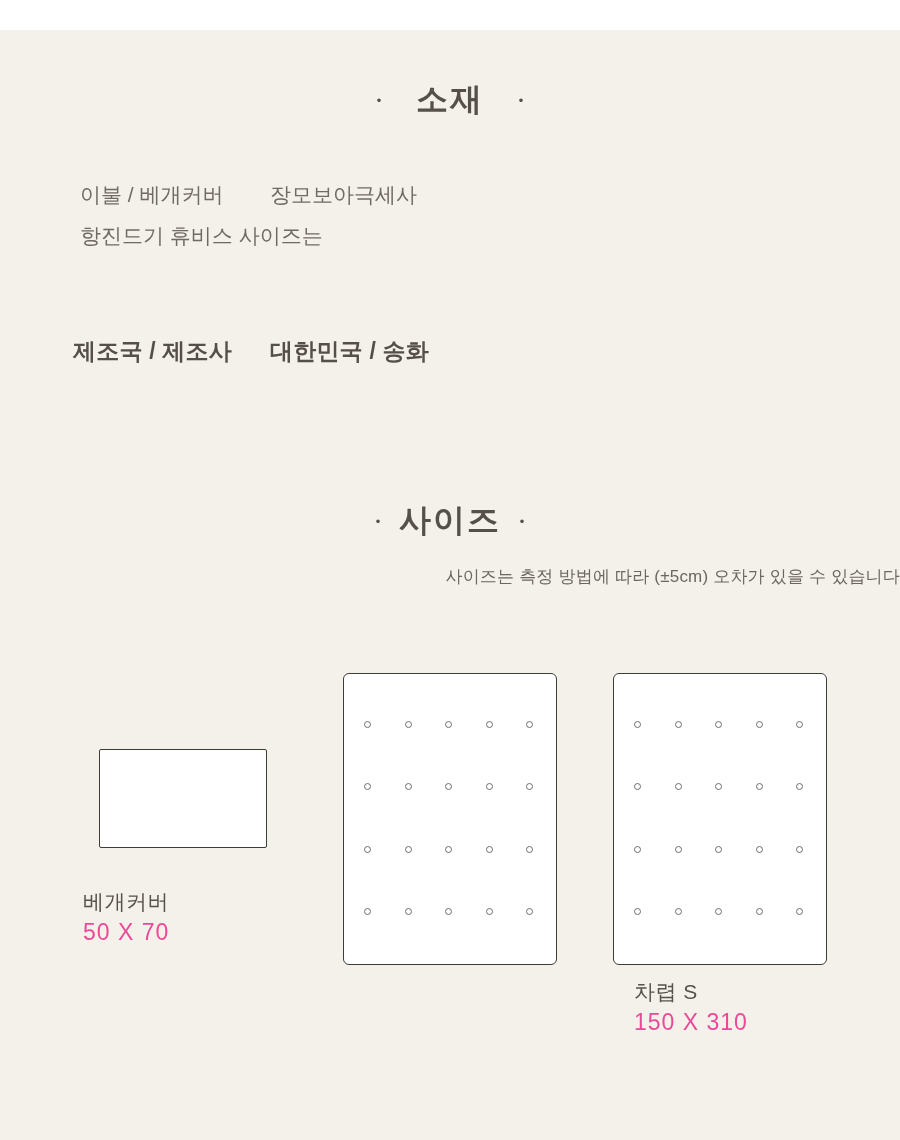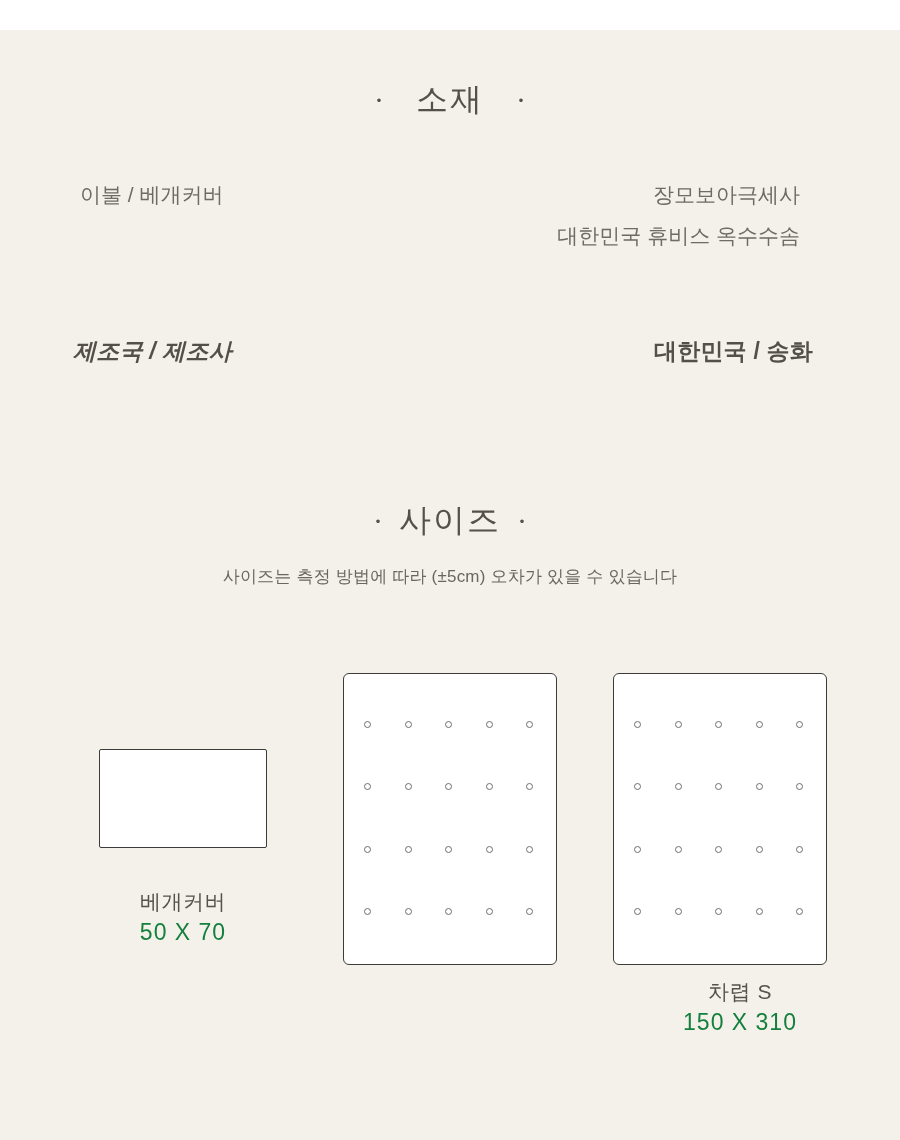--- a/index.html
+++ b/index.html
@@ -17,39 +17,39 @@
   
   .section-title {
     position: absolute; left: 0; width: 900px;
     display: flex; justify-content: center; align-items: center;
     font-family: "Liberation Serif", "DejaVu Serif", serif;
     color: #55504a; font-size: 32px; font-weight: 400;
   }
   #materials-title { top: 78px; height: 44px; gap: 32px; }
   #sizes-title    { top: 499px; height: 44px; gap: 16px; }
   .tdot { font-size: 30px; line-height: 44px; }
-  .ttext { letter-spacing: 2px; }
+  .ttext { letter-spacing: 2px; font-weight: bold; }
 
   
   .spec-table { position: absolute; left: 80px; top: 174px; width: 720px; }
   .spec-row { display: flex; line-height: 41px; font-size: 21px; color: #6f6a63; }
   .spec-label { width: 190px; flex: 0 0 190px; }
-  .spec-value { flex: 1; text-align: right; }
+  .spec-value { flex: 1; }
 
   .maker-row {
     position: absolute; left: 73px; top: 337px; width: 740px;
     display: flex; font-size: 23px; font-weight: 700; color: #544f49; line-height: 28px;
     letter-spacing: 0.2px;
   }
-  .maker-row .spec-label { width: 197px; flex: 0 0 197px; font-style: italic; }
+  .maker-row .spec-label { width: 197px; flex: 0 0 197px; }
 
   
   .size-note {
     position: absolute; left: 0; top: 565px; width: 900px;
-    text-align: center; font-size: 17px; color: #6b665f; letter-spacing: 0.2px;
+    text-align: right; font-size: 17px; color: #6b665f; letter-spacing: 0.2px;
   }
 
   
   .pillow-rect {
     position: absolute; left: 99px; top: 749px; width: 168px; height: 99px;
     background: #ffffff; border: 1px solid #3e3c39; border-radius: 2px;
   }
   .quilt-rect {
     position: absolute; top: 673px; width: 214px; height: 292px;
     background: #ffffff; border: 1px solid #3e3c39; border-radius: 6px;
@@ -65,23 +65,23 @@
     justify-content: space-between;
     align-content: space-between;
     padding: 47px 23px 49px 20px;
   }
   .ring {
     width: 7px; height: 7px;
     border: 1px solid #6e6e6e; border-radius: 50%;
     background: transparent;
   }
 
-  .diagram-label { position: absolute; text-align: center; color: #56514b; }
+  .diagram-label { position: absolute; text-align: left; color: #56514b; }
   .diagram-label .name { font-size: 21px; line-height: 30px; letter-spacing: 0.5px; }
-  .diagram-label .dims { font-size: 23px; line-height: 30px; letter-spacing: 1px; color: #15803d; }
+  .diagram-label .dims { font-size: 23px; line-height: 30px; letter-spacing: 1px; color: #ec4899; }
   #pillow-label  { left: 83px;  top: 887px; width: 200px; }
   #quilt-q-label { left: 344px; top: 977px; width: 212px; }
   #quilt-s-label { left: 634px; top: 977px; width: 212px; }
 </style>
 </head>
 <body>
 
 <div class="page">
   <div class="top-strip"></div>
   <div class="cream-bg"></div>
@@ -91,21 +91,21 @@
     <span class="ttext">소재</span>
     <span class="tdot">·</span>
   </div>
 
   <div class="spec-table">
     <div class="spec-row">
       <span class="spec-label">이불 / 베개커버</span>
       <span class="spec-value">장모보아극세사</span>
     </div>
     <div class="spec-row">
-      <span class="spec-value">대한민국 휴비스 옥수수솜</span>
+      <span class="spec-value">항진드기 휴비스 사이즈는</span>
     </div>
   </div>
 
   <div class="maker-row">
     <span class="spec-label">제조국 / 제조사</span>
     <span class="spec-value">대한민국 / 송화</span>
   </div>
 
   <div class="section-title" id="sizes-title">
     <span class="tdot">·</span>

